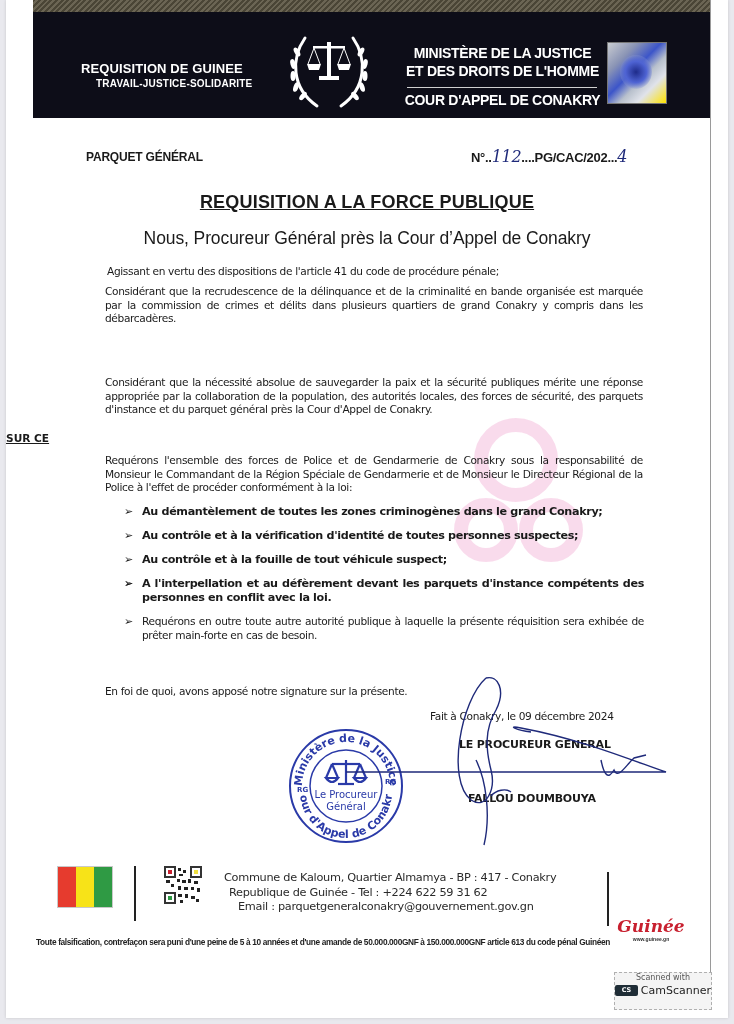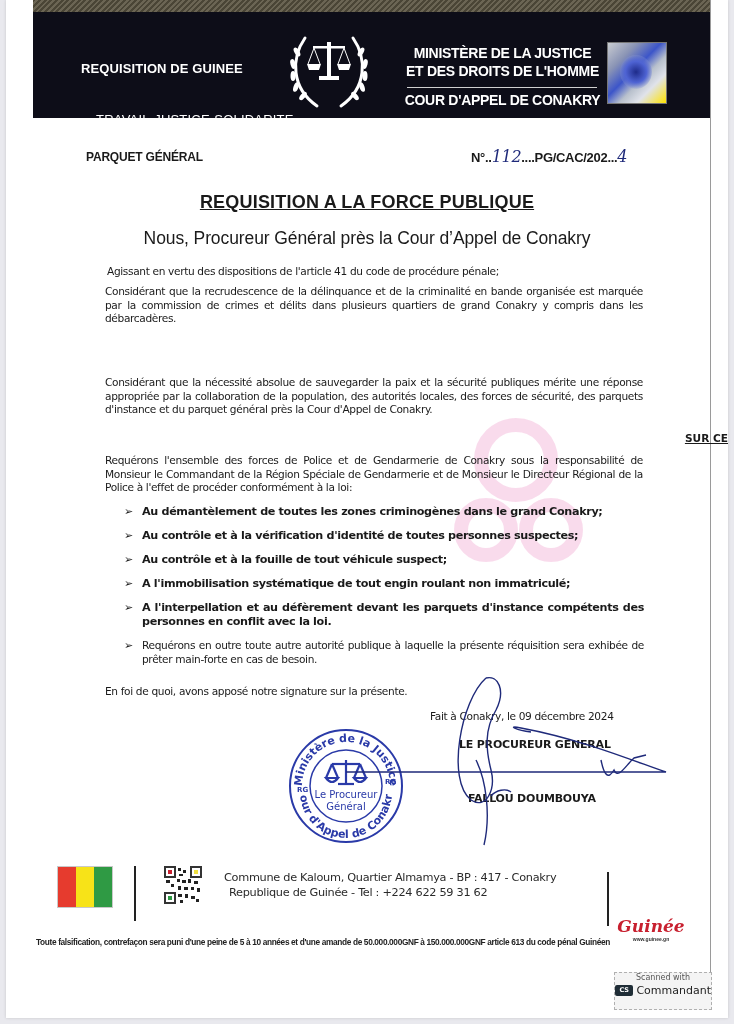--- a/index.html
+++ b/index.html
@@ -27,21 +27,21 @@
     position: absolute; left: 27px; top: 12px; width: 677px; height: 106px;
     background: #0d0d18;
     color: #ffffff;
   }
   .rep-title {
     position: absolute; left: 48px; top: 49px;
     font-weight: bold; font-size: 13px; letter-spacing: 0.1px;
   }
   .rep-motto {
     position: absolute; left: 63px; top: 66px;
-    font-weight: normal; font-size: 13px; letter-spacing: 0.2px; margin-top: 34px;
+    font-weight: bold; font-size: 10px; letter-spacing: 0.2px;
   }
   .emblem { position: absolute; left: 250px; top: 18px; width: 92px; height: 84px; }
   .min-title {
     position: absolute; left: 367px; top: 32px; width: 205px; text-align: center;
     font-weight: bold; font-size: 14px; line-height: 18px; letter-spacing: -0.3px;
     font-family: "Liberation Sans Narrow", "Liberation Sans", sans-serif;
   }
   .min-rule { position: absolute; left: 374px; top: 75px; width: 190px; height: 1px; background: #d0d0d0; }
   .cour-title {
     position: absolute; left: 367px; top: 80px; width: 205px; text-align: center;
@@ -73,21 +73,21 @@
   .body-text {
     position: absolute; left: 99px; width: 538px;
     font-size: 10.6px; line-height: 13.5px; text-align: justify;
     font-family: "DejaVu Sans", sans-serif; letter-spacing: -0.35px;
   }
   .p1 { top: 265px; left: 101px; }
   .p2 { top: 285px; }
   .p3 { top: 337px; }
   .p4 { top: 376px; }
   .surce {
-    position: absolute; left: 0; width: 722px; top: 432px; text-align: right;
+    position: absolute; left: 0; width: 722px; top: 432px; text-align: left;
     font-weight: bold; font-size: 10.6px; text-decoration: underline;
     font-family: "DejaVu Sans", sans-serif;
   }
   .p5 { top: 454px; }
 
   .bullets { position: absolute; left: 118px; top: 505px; width: 520px; }
   .bullet { position: relative; padding-left: 18px; margin-bottom: 10px;
     font-family: "DejaVu Sans", sans-serif; font-size: 11.2px; line-height: 14px; font-weight: bold; letter-spacing: -0.35px; text-align: justify; }
   .bullet.normal { font-weight: normal; font-size: 10.6px; line-height: 13.5px; }
   .bullet .arrow { position: absolute; left: 0; top: 0; font-weight: normal; font-size: 11px; }
@@ -197,21 +197,21 @@
   <div class="body-text p2">Considérant que la recrudescence de la délinquance et de la criminalité en bande  organisée est marquée par la commission de crimes et délits dans plusieurs quartiers de grand Conakry y compris dans les débarcadères.</div>
   <div class="body-text p4">Considérant que la nécessité absolue de sauvegarder la paix et la sécurité publiques mérite une réponse appropriée par la collaboration de la population, des autorités locales, des forces de sécurité, des parquets d'instance et du parquet général près la Cour d'Appel de Conakry.</div>
 
   <div class="surce">SUR CE</div>
   <div class="body-text p5">Requérons  l'ensemble des forces de Police  et de Gendarmerie de  Conakry sous la responsabilité de Monsieur le Commandant de la Région Spéciale de Gendarmerie et de Monsieur le Directeur Régional de la Police à l'effet de procéder conformément à la loi:</div>
 
   <div class="bullets">
     <div class="bullet"><span class="arrow">➢</span><span>Au démantèlement de toutes les zones criminogènes dans le grand Conakry;</span></div>
     <div class="bullet"><span class="arrow">➢</span><span>Au contrôle et à la vérification d'identité de toutes personnes suspectes;</span></div>
     <div class="bullet"><span class="arrow">➢</span><span>Au contrôle et à la fouille de tout véhicule suspect;</span></div>
-    <div class="bullet"><span class="arrow">➢</span><span>A l'immobilisation systématique de tout engin roulant non immatriculé;</span></div>
+    <div class="bullet"><span class="arrow">➢</span></div>
     <div class="bullet"><span class="arrow">➢</span><span>A l'interpellation et au défèrement devant les parquets d'instance compétents des personnes en conflit avec la loi.</span></div>
     <div class="bullet normal"><span class="arrow">➢</span><span>Requérons en outre toute autre autorité publique à laquelle la présente réquisition sera exhibée de prêter main-forte en cas de besoin.</span></div>
   </div>
 
   <div class="en-foi">En foi de quoi, avons apposé notre signature sur la présente.</div>
   <div class="fait">Fait à Conakry, le 09 décembre 2024</div>
   <div class="procureur-label">LE PROCUREUR  GENERAL</div>
   <div class="procureur-name">FALLOU  DOUMBOUYA</div>
 
   <svg class="stamp" viewBox="0 0 120 120">
@@ -289,28 +289,29 @@
         <rect x="21" y="28" width="3" height="4"></rect>
       <rect x="27" y="30" width="4" height="3"></rect>
         <rect x="32" y="33" width="3" height="3"></rect>
         <rect x="16" y="34" width="3" height="3"></rect>
     </g>
   </svg>
 
   <div class="contact">
     <div>Commune de Kaloum, Quartier Almamya - BP : 417 - Conakry</div>
     <div>Republique de Guinée - Tel : +224 622 59 31 62</div>
+    <div>Email : parquetgeneralconakry@gouvernement.gov.gn</div>
   </div>
   <div class="footer-divider2"></div>
   <div class="guinee-logo">
     <div class="brand">Guinée</div>
     <div class="site">www.guinee.gn</div>
   </div>
   <div class="disclaimer">Toute falsification, contrefaçon sera puni d'une peine de 5 à 10 années et d'une amande de 50.000.000GNF à 150.000.000GNF article 613 du code pénal Guinéen</div>
 </div>
 
 <div class="camscanner">
   <div class="cs-top">Scanned with</div>
   <div class="cs-row">
     <div class="cs-logo">CS</div>
-    <div class="cs-name">Commandant</div>
+    <div class="cs-name">CamScanner</div>
   </div>
 </div>
 
 </body></html>

